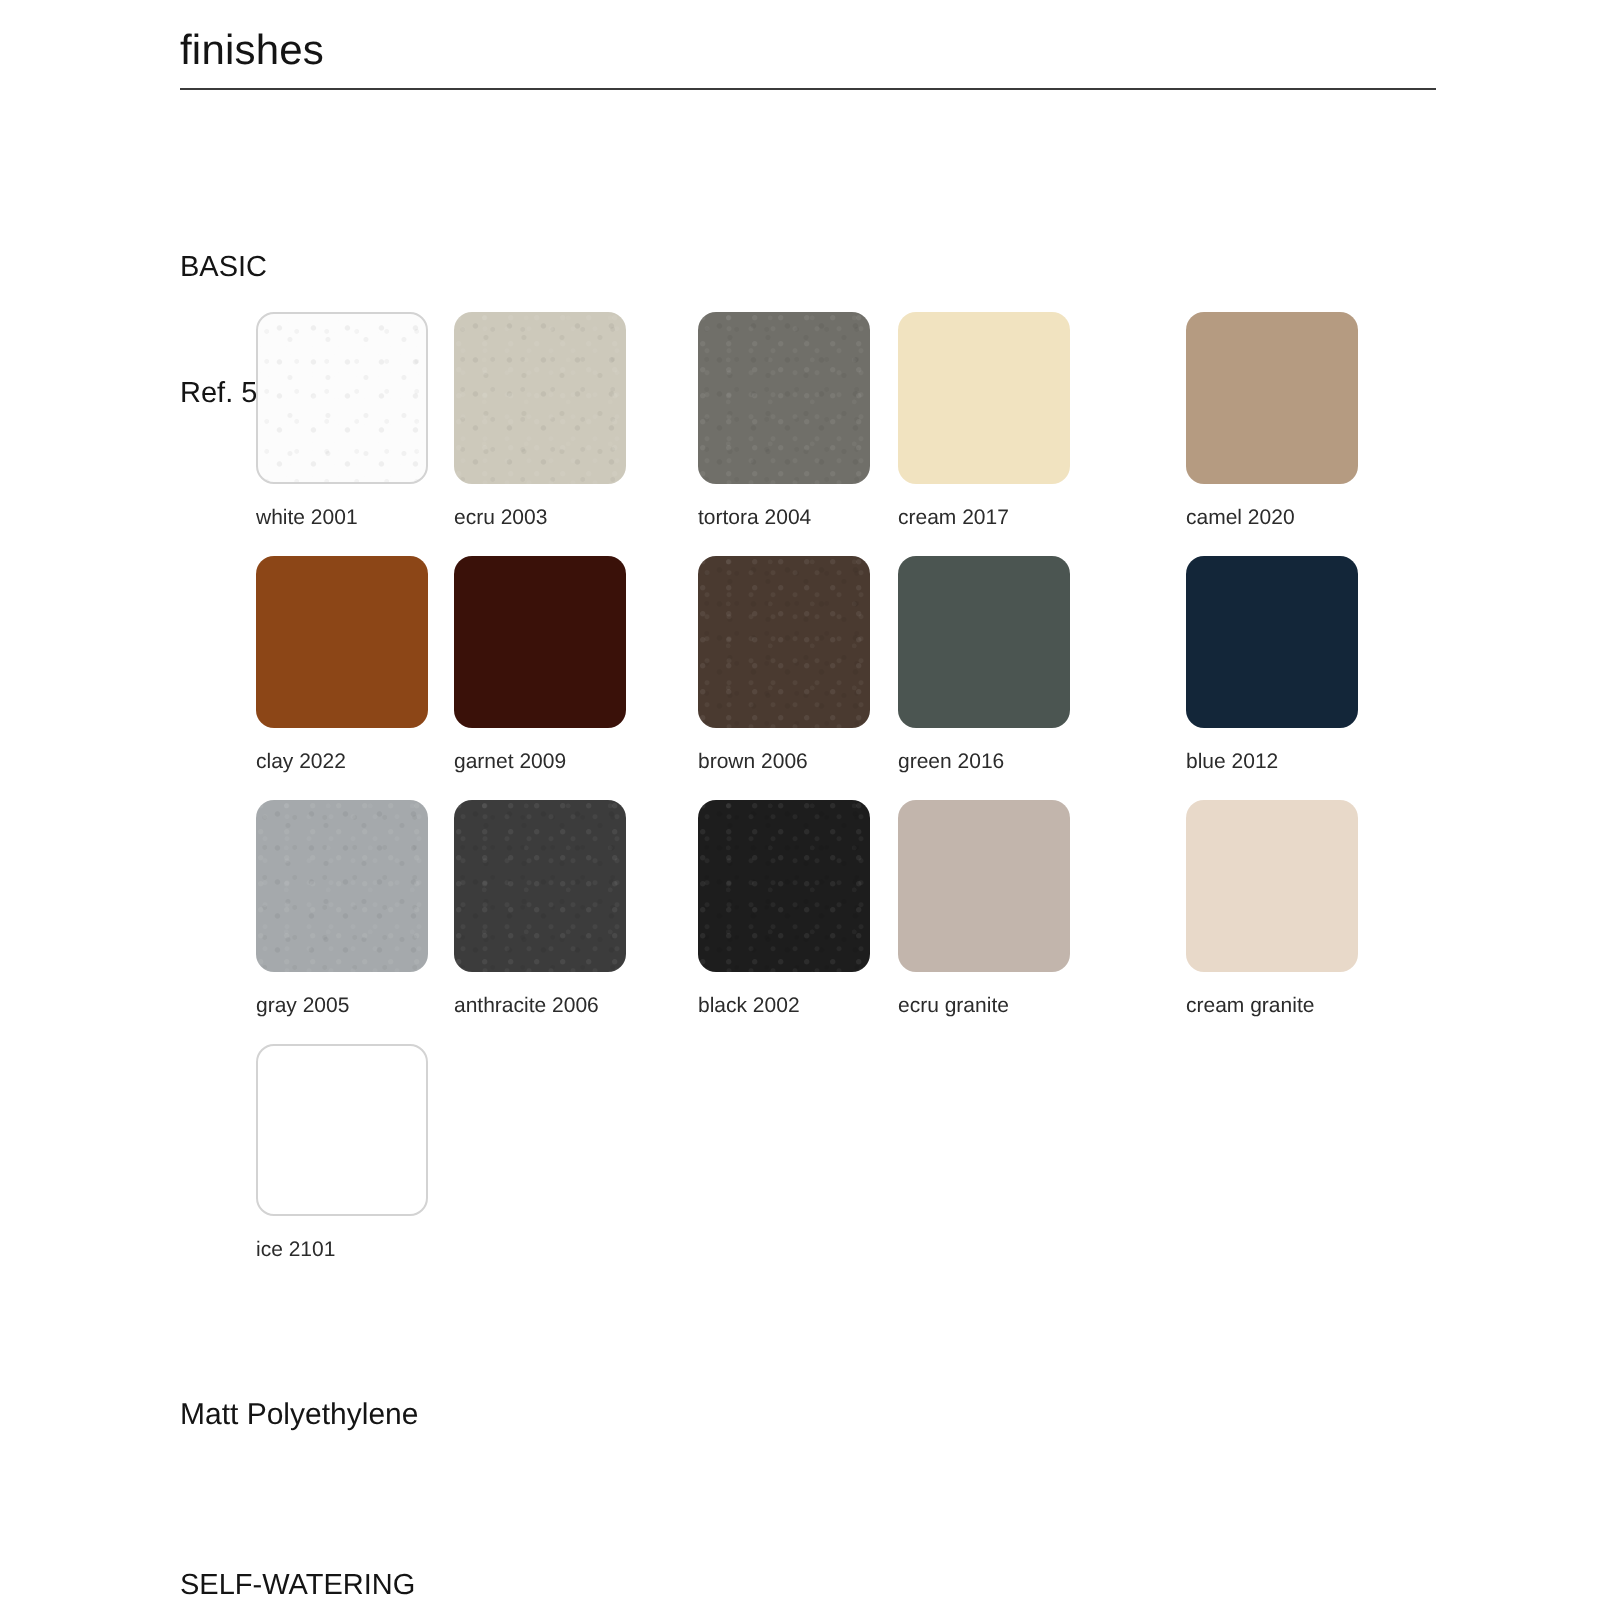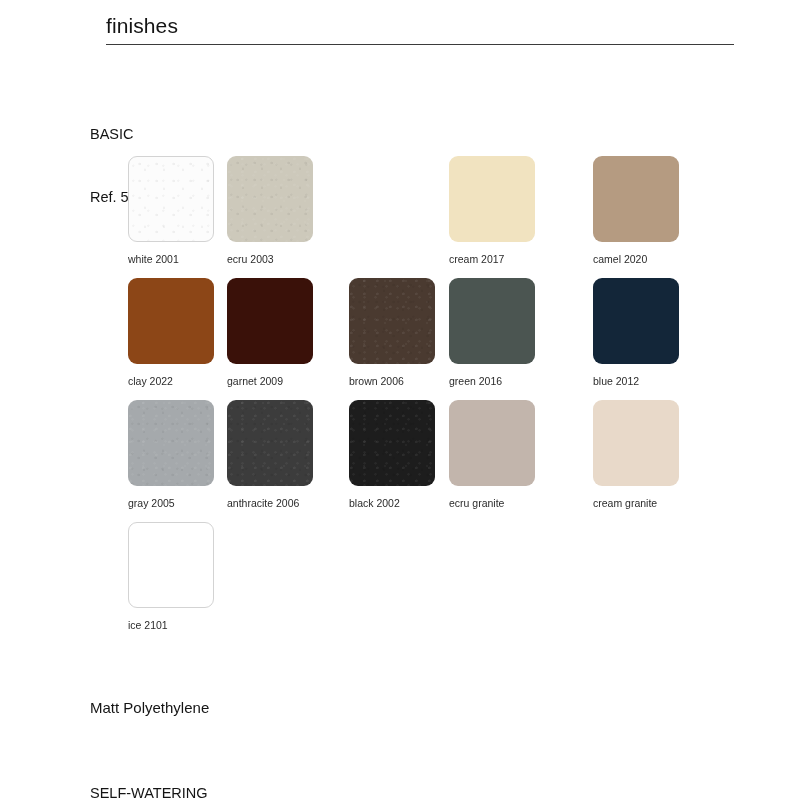--- a/index.html
+++ b/index.html
@@ -20,21 +20,20 @@
     height: 800px;
     box-sizing: border-box;
   }
 
   
   .page-header {
     position: absolute;
     left: 90px;
     top: 12px;
     width: 628px;
-    margin-left: 16px;
   }
   .page-title {
     font-size: 21px;
     font-weight: 400;
     letter-spacing: 0.1px;
     line-height: 28px;
     color: #141414;
     margin: 0;
     padding: 0 0 4px 0;
   }
@@ -149,20 +148,24 @@
 
   <div class="swatch-grid" id="swatch-grid">
       <div class="swatch-cell row-1 col-1">
         <div class="swatch-chip bordered textured" style="background: rgb(252, 252, 252);"></div>
         <div class="swatch-label">white 2001</div>
       </div>
       <div class="swatch-cell row-1 col-2">
         <div class="swatch-chip textured" style="background: rgb(205, 201, 187);"></div>
         <div class="swatch-label">ecru 2003</div>
       </div>
+      <div class="swatch-cell row-1 col-3">
+        <div class="swatch-chip textured" style="background: rgb(112, 111, 105);"></div>
+        <div class="swatch-label">tortora 2004</div>
+      </div>
       <div class="swatch-cell row-1 col-4">
         <div class="swatch-chip" style="background: rgb(241, 227, 192);"></div>
         <div class="swatch-label">cream 2017</div>
       </div>
       <div class="swatch-cell row-1 col-5">
         <div class="swatch-chip" style="background: rgb(181, 155, 129);"></div>
         <div class="swatch-label">camel 2020</div>
       </div>
       <div class="swatch-cell row-2 col-1">
         <div class="swatch-chip" style="background: rgb(140, 70, 23);"></div>

